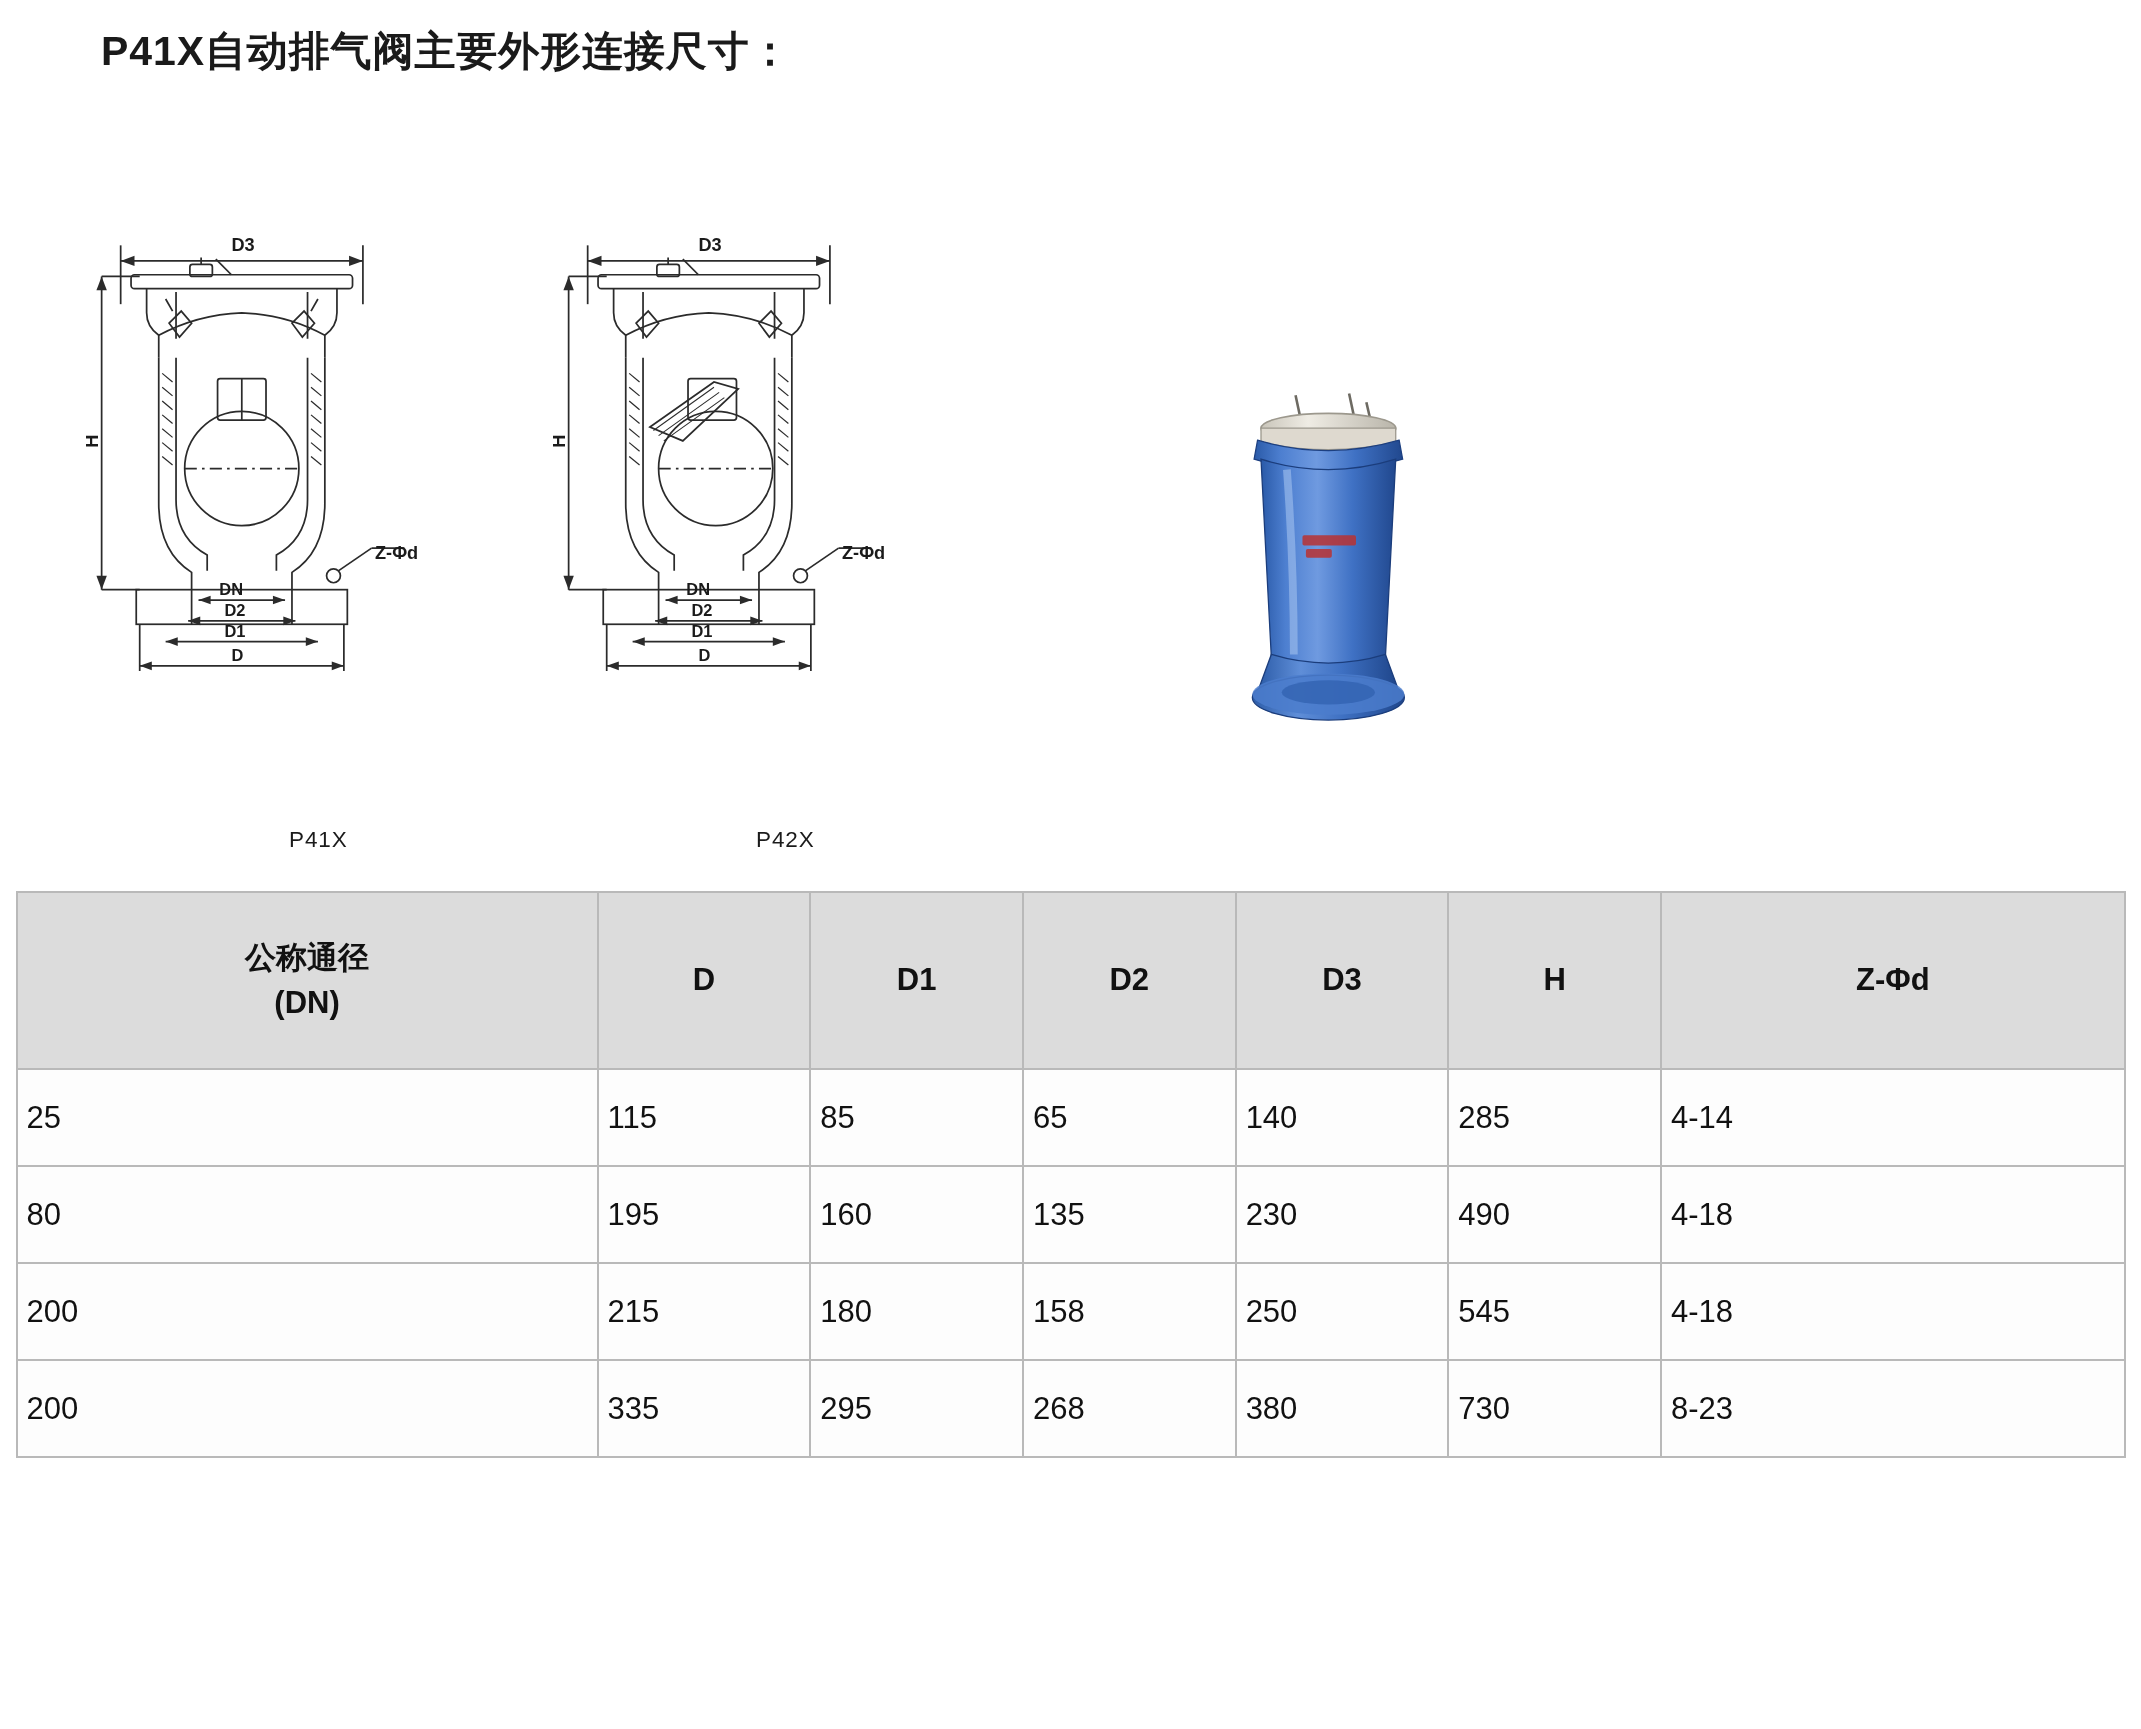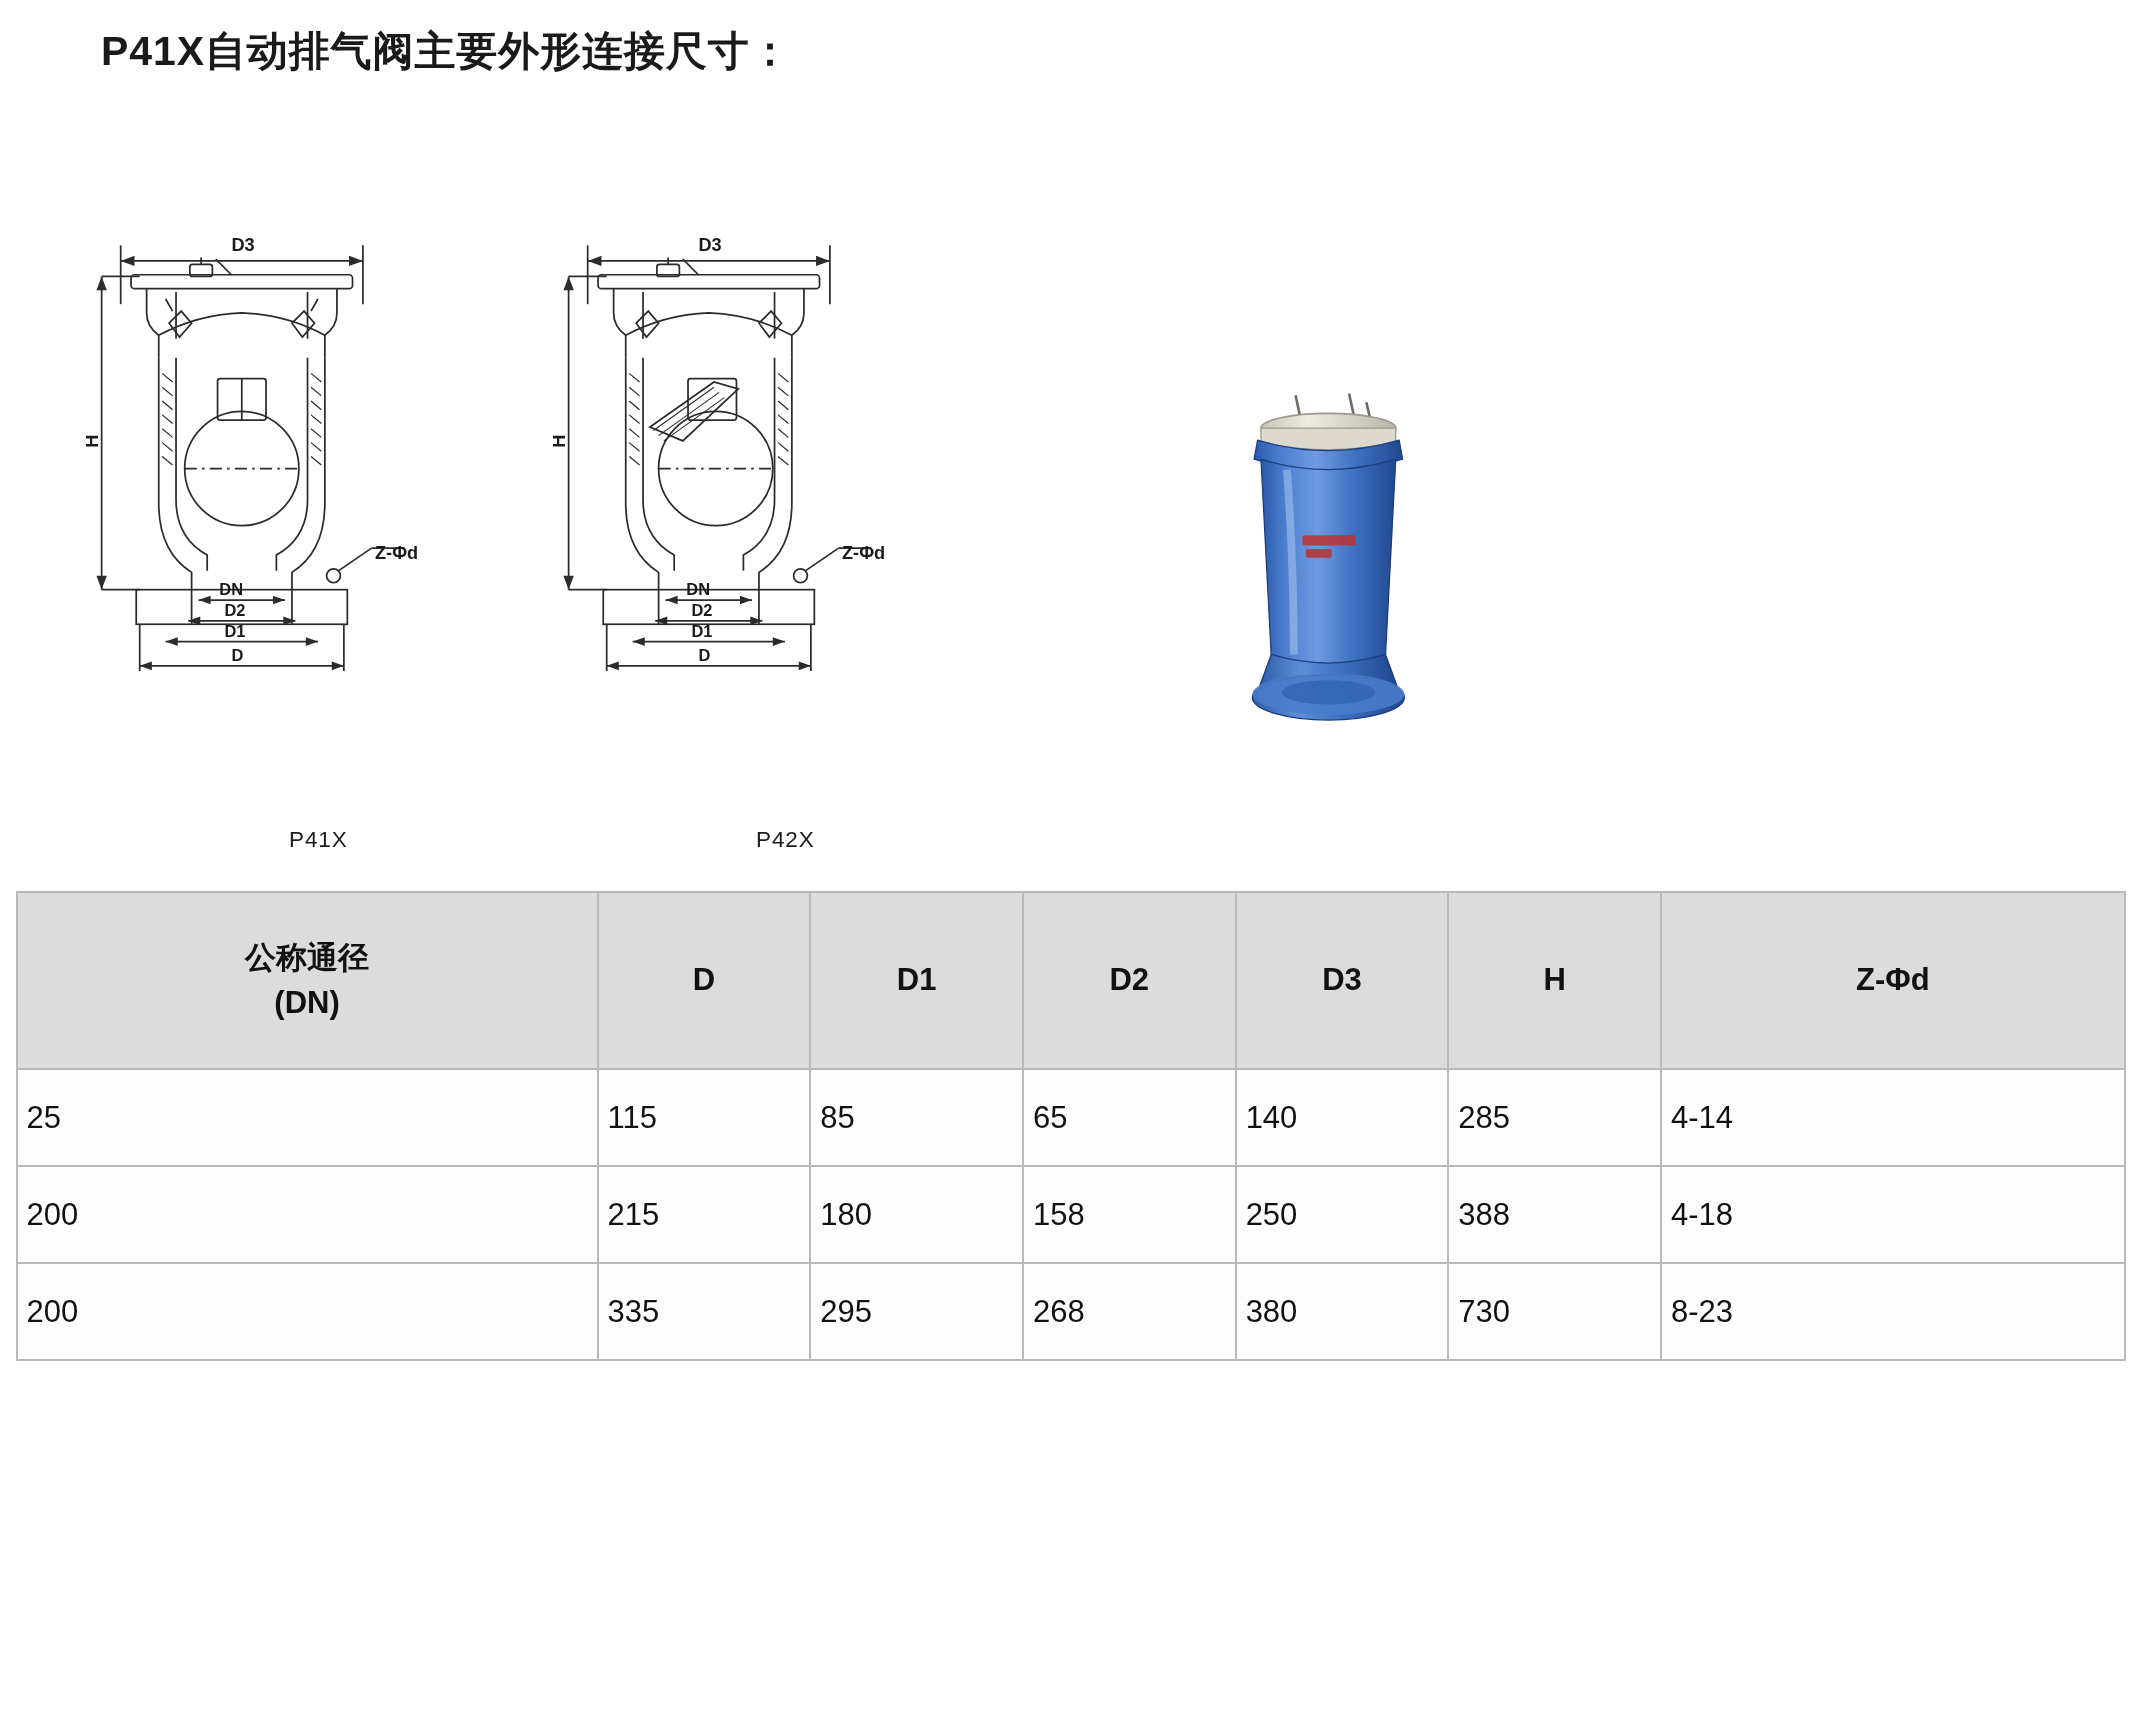--- a/index.html
+++ b/index.html
@@ -371,26 +371,35 @@
       <tr>
         <td>25</td>
         <td>115</td>
         <td>85</td>
         <td>65</td>
         <td>140</td>
         <td>285</td>
         <td>4-14</td>
       </tr>
       <tr>
+        <td>80</td>
+        <td>195</td>
+        <td>160</td>
+        <td>135</td>
+        <td>230</td>
+        <td>490</td>
+        <td>4-18</td>
+      </tr>
+      <tr>
         <td>200</td>
         <td>215</td>
         <td>180</td>
         <td>158</td>
         <td>250</td>
-        <td>388</td>
+        <td>545</td>
         <td>4-18</td>
       </tr>
       <tr>
         <td>200</td>
         <td>335</td>
         <td>295</td>
         <td>268</td>
         <td>380</td>
         <td>730</td>
         <td>8-23</td>

